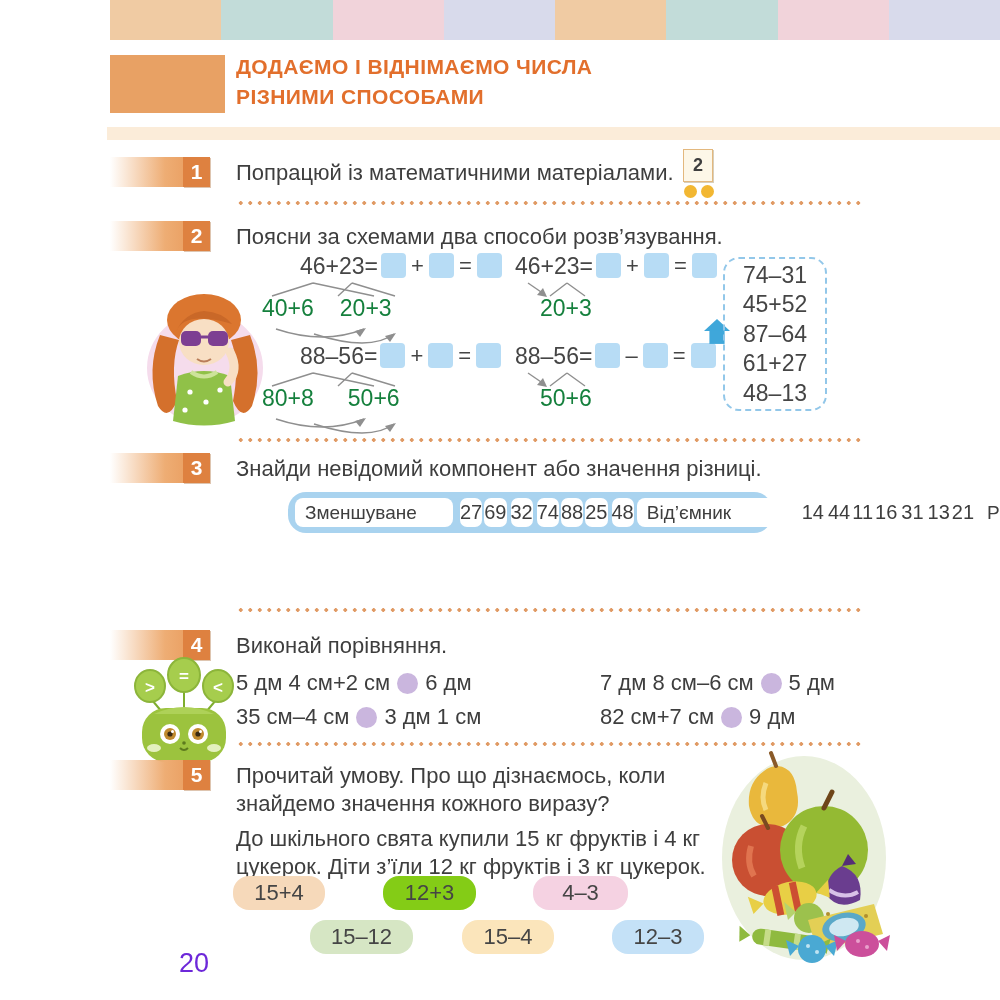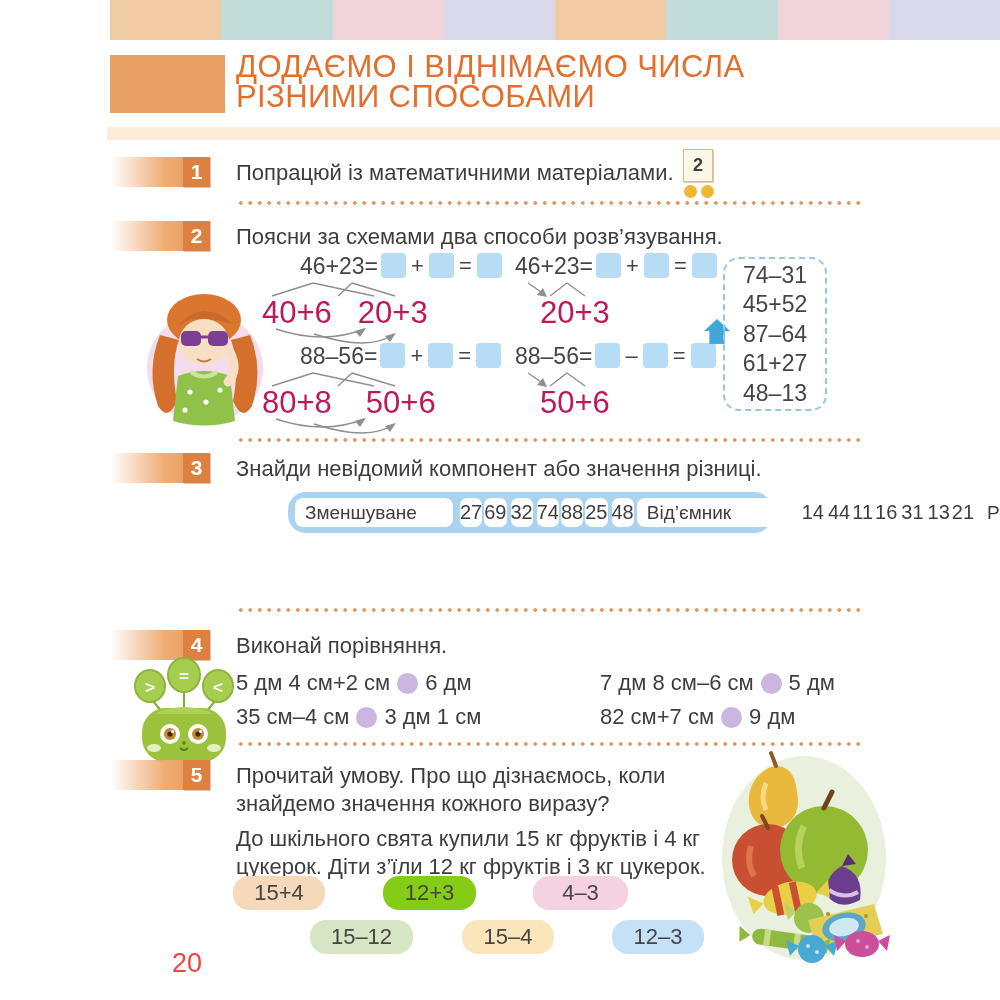--- a/index.html
+++ b/index.html
@@ -5,21 +5,21 @@
   html,body{margin:0;padding:0;background:#fff;}
   .page{position:relative;width:1000px;height:1000px;background:#fff;overflow:hidden;
         font-family:"Liberation Sans",sans-serif;color:#3e3e3e;}
   
   .top-strip{position:absolute;left:110px;top:0;right:0;height:40px;display:flex;}
   .top-strip .seg{flex:1;}
   .seg.c1{background:#f0cba3}.seg.c2{background:#c2dcd9}
   .seg.c3{background:#f1d3da}.seg.c4{background:#d8daeb}
   
   .title-bar{position:absolute;left:110px;top:55px;width:115px;height:58px;background:#e8a164;}
-  .page-title{position:absolute;left:236px;top:52px;font-size:31px;font-weight:normal;
+  .page-title{position:absolute;left:236px;top:52px;font-size:21px;font-weight:bold;
               color:#e26f2c;line-height:30px;letter-spacing:.4px;}
   .peach-strip{position:absolute;left:107px;top:127px;right:0;height:13px;background:#fbecd9;}
   
   .badge{position:absolute;left:110px;width:100px;height:30px;display:flex;justify-content:flex-end;
          background:linear-gradient(90deg,rgba(240,178,122,0) 0%,#eead74 55%,#e69351 100%);}
   .badge .num{width:27px;height:30px;background:#de8140;color:#fff;font-weight:bold;font-size:21px;
               display:flex;align-items:center;justify-content:center;box-shadow:1px 1px 0 rgba(160,90,30,.35);}
   .task-text{position:absolute;left:236px;font-size:22px;line-height:30px;white-space:nowrap;}
   
   .mat-box{position:absolute;left:683px;top:149px;width:28px;height:31px;background:#fdf7e8;
@@ -27,21 +27,21 @@
            display:flex;align-items:center;justify-content:center;}
   .mat-dots{position:absolute;left:684px;top:185px;display:flex;gap:4px;}
   .mat-dots i{width:13px;height:13px;border-radius:50%;background:#f2b732;}
   .dotted-sep{position:absolute;left:236px;width:628px;height:4px;background-repeat:repeat-x;
               background-image:radial-gradient(circle,#e09a64 1.6px,transparent 1.8px);background-size:9.5px 4px;}
   
   .scheme{position:absolute;width:245px;}
   .expr-line{display:flex;align-items:flex-start;font-size:23px;height:30px;white-space:nowrap;color:#454545;}
   .abox{display:inline-block;width:25px;height:25px;background:#b7dcf5;border-radius:4px;margin:0 3px;}
   .op{margin:0 2px;font-size:22px;}
-  .decomp{display:flex;font-size:31px;margin-top:12px;white-space:nowrap;color:#be185d;}
+  .decomp{display:flex;font-size:23px;margin-top:12px;white-space:nowrap;color:#15803d;}
   .arrows{position:absolute;left:0;top:28px;pointer-events:none;}
   .arrows path{stroke:#8f8f8f;stroke-width:1.4;fill:none;}
   .arrows polygon{fill:#8f8f8f;}
   
   .practice-box{position:absolute;left:723px;top:257px;width:100px;height:150px;
                 border:2px dashed #92c7e9;border-radius:16px;display:flex;flex-direction:column;
                 justify-content:space-evenly;align-items:center;font-size:23px;color:#454545;}
   .home-icon{position:absolute;left:704px;top:319px;width:26px;height:26px;}
   
   .table3{position:absolute;left:288px;top:492px;width:470px;background:#a9d3ef;border-radius:18px;
@@ -52,21 +52,21 @@
   .tcell{flex:1;background:#fff;border-radius:7px;font-size:20px;display:flex;align-items:center;justify-content:center;}
   
   .cmp{position:absolute;font-size:22px;white-space:nowrap;}
   .circle{display:inline-block;width:21px;height:21px;background:#cab6de;border-radius:50%;
           margin:0 7px;vertical-align:-4px;}
   
   .chip{position:absolute;height:34px;border-radius:16px;font-size:22px;display:flex;
         align-items:center;justify-content:center;color:#454545;}
   .chip.k1{background:#f6d9ba}.chip.k2{background:#84cc16}.chip.k3{background:#f5d2e2}
   .chip.k4{background:#d6e6c4}.chip.k5{background:#fbe5bb}.chip.k6{background:#c4e1f7}
-  .pgnum{position:absolute;left:172px;top:948px;font-size:27px;color:#ef4444;}
+  .pgnum{position:absolute;left:179px;top:948px;font-size:27px;color:#6d28d9;}
   .illu{position:absolute;}
 </style>
 </head>
 <body>
 
 <div class="page">
 
   <div class="top-strip">
     <div class="seg c1"></div>
     <div class="seg c2"></div>

